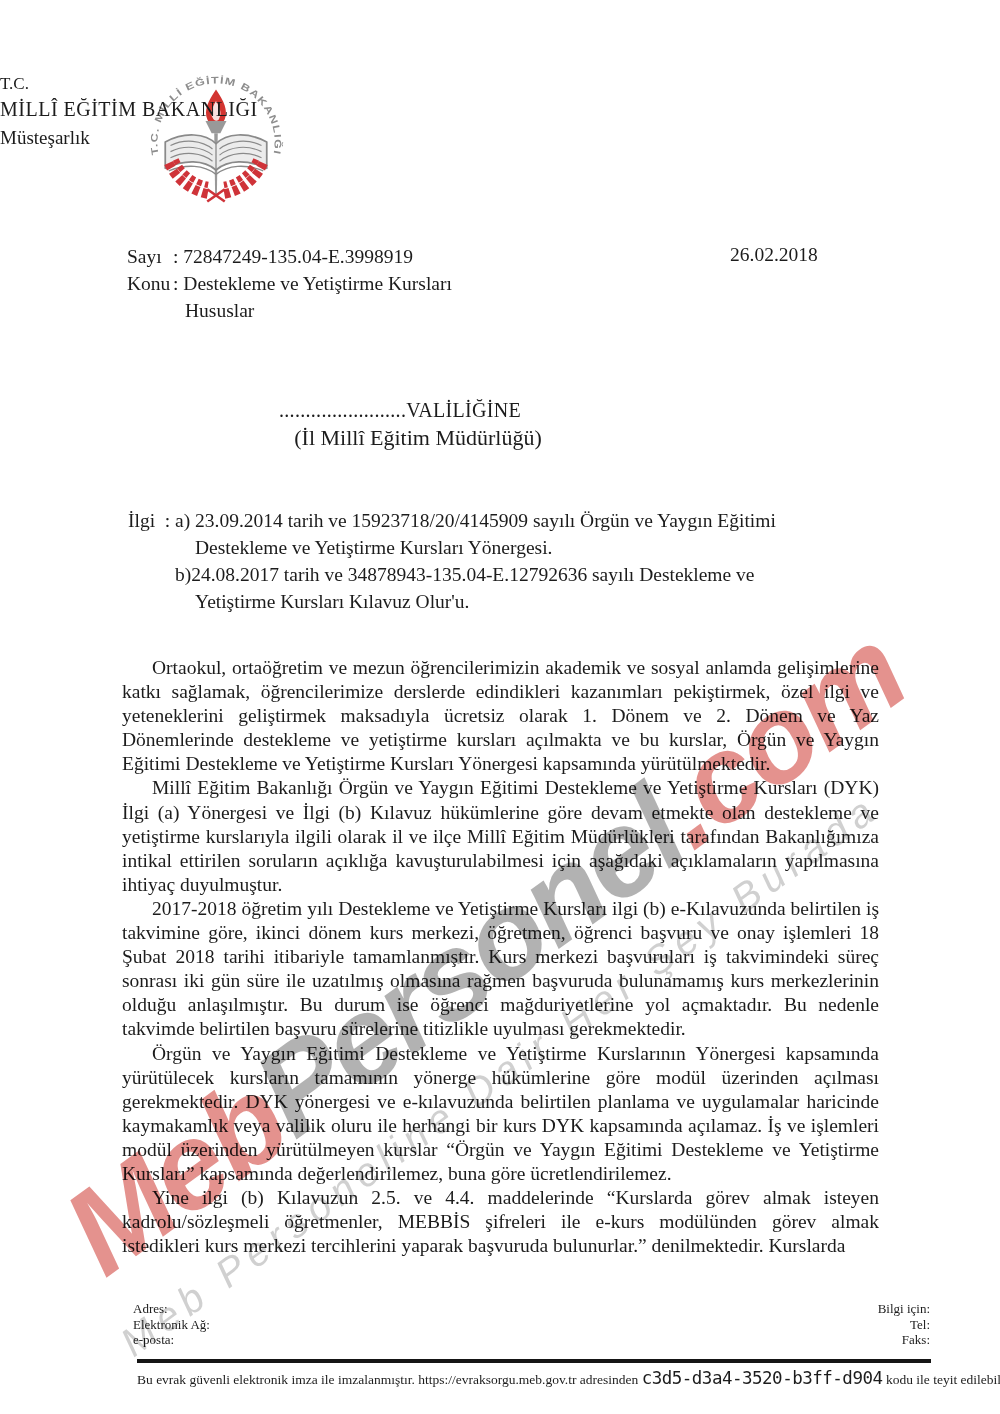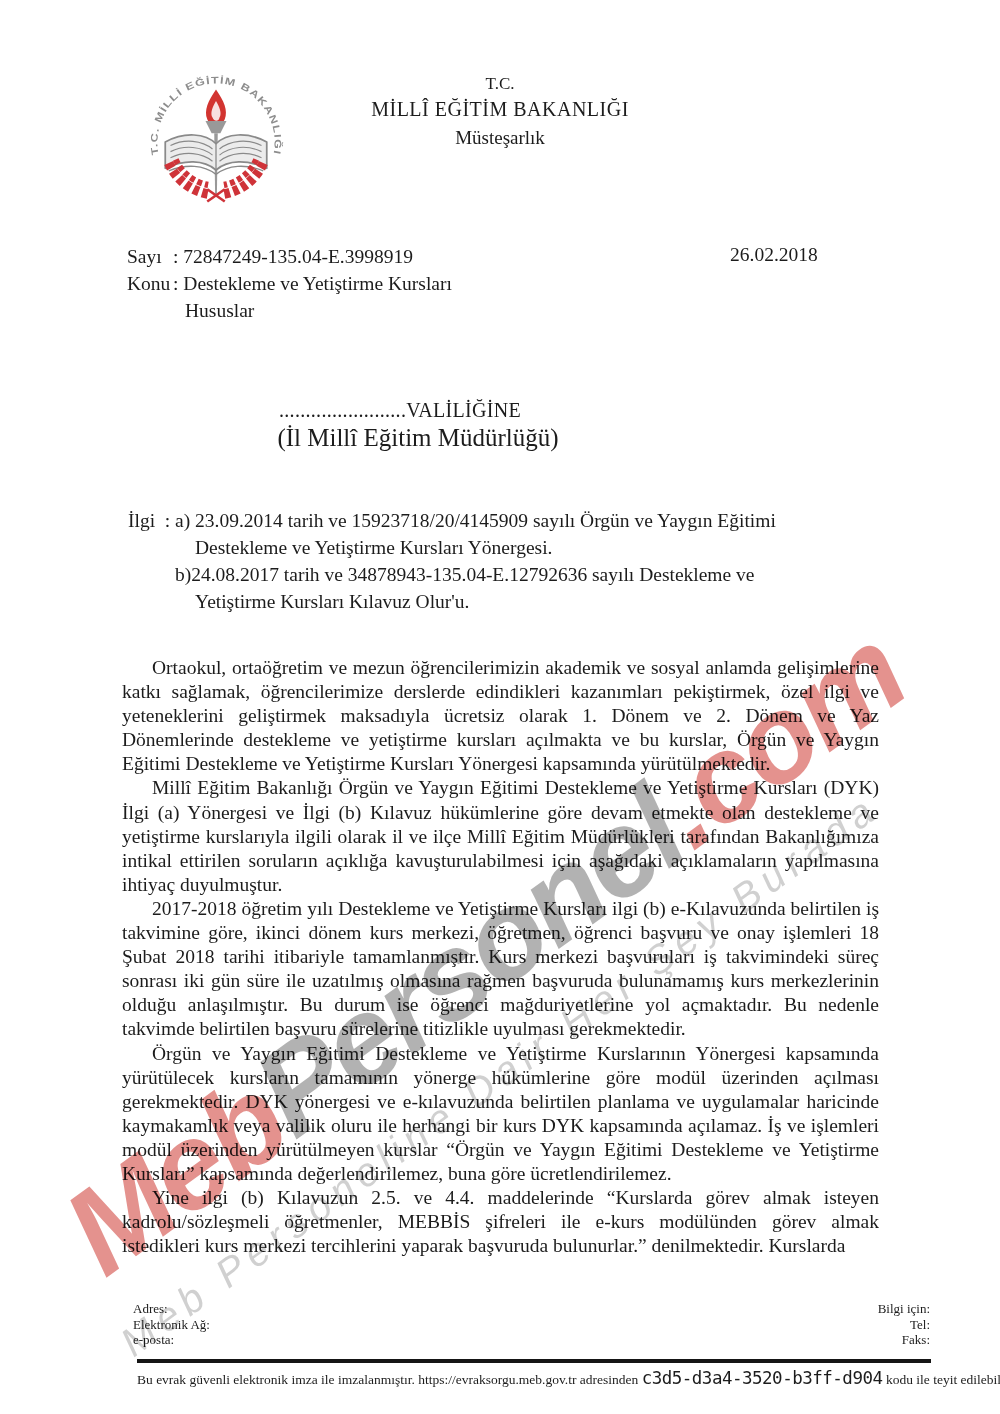--- a/index.html
+++ b/index.html
@@ -4,33 +4,33 @@
 <style>
   html,body { margin:0; padding:0; background:#ffffff; }
   .page {
     position:relative; width:1000px; height:1414px; margin:0 auto;
     background:#ffffff; overflow:hidden;
     font-family:"Liberation Serif","DejaVu Serif",serif; color:#1c1c1c;
   }
   
   .logo { position:absolute; left:146px; top:72px; width:140px; height:140px; }
   .logo-arc { font-family:"Liberation Sans",sans-serif; font-weight:bold; font-size:11px; fill:#8d8d8d; letter-spacing:1px; }
-  .letterhead { position:absolute; top:74px; left:0; width:1000px; text-align:center; line-height:1.15; }
+  .letterhead { position:absolute; top:74px; left:0; width:1000px; line-height:1.15; }
   .lh-tc { font-size:17px; }
   .lh-ministry { font-size:20px; margin-top:4px; letter-spacing:0.5px; }
   .lh-dept { font-size:19px; margin-top:6px; }
   
   .meta { position:absolute; left:127px; top:243px; font-size:19.5px; line-height:27px; }
   .meta .lbl { display:inline-block; width:46px; }
   .meta .cont { padding-left:58px; }
   .doc-date { position:absolute; left:730px; top:244px; font-size:19.5px; }
   
   .recipient { position:absolute; top:397px; left:0; width:800px; text-align:center; line-height:27px; }
   .rcp-line1 { font-size:20px; letter-spacing:0.3px; }
-  .rcp-line2 { font-size:25px;margin-left:36px; }
+  .rcp-line2 { font-size:22px;margin-left:36px; }
   
   .ilgi { position:absolute; left:128px; top:507px; font-size:19.5px; line-height:27px; display:flex; }
   .ilgi-label { flex:none; width:47px; white-space:pre; }
   .ilgi-items { width:650px;font-family:Liberation Serif, serif; }
   .ilgi-item { padding-left:20px; text-indent:-20px; }
   
   .body-text { position:absolute; left:122px; top:656px; width:757px; font-size:19.5px; line-height:24.1px; text-align:justify; }
   .body-text p { margin:0; text-indent:30px; }
   
   .footer-left  { position:absolute; left:133px; top:1301px; font-size:13px; line-height:15.5px; }

